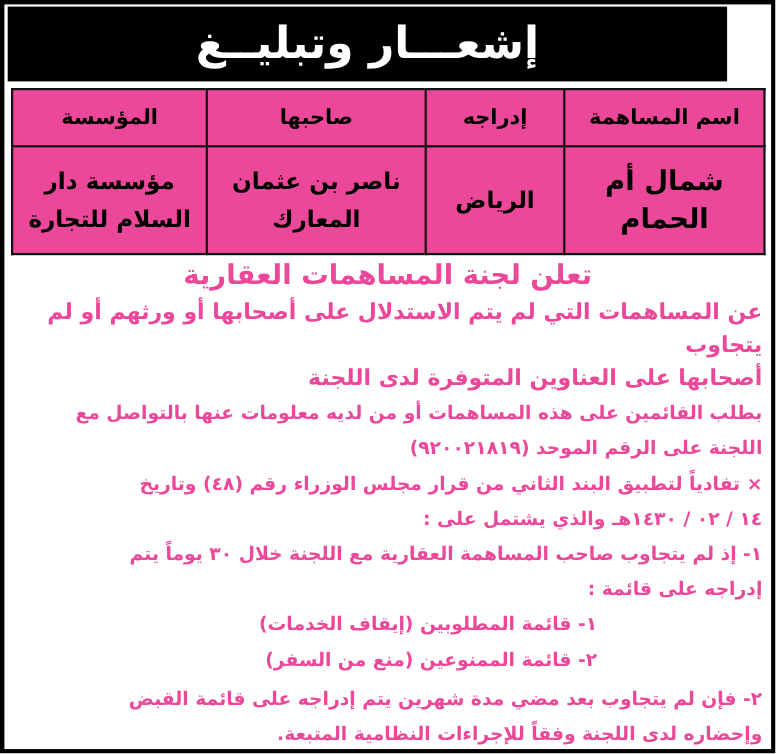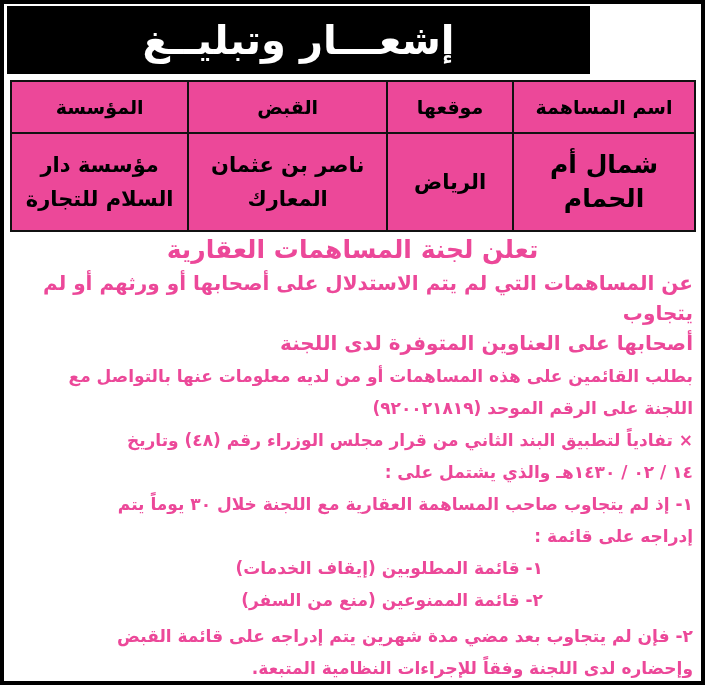--- a/index.html
+++ b/index.html
@@ -2,21 +2,21 @@
 <html><head>
   <meta charset="utf-8">
   <style>
     html, body { margin: 0; padding: 0; background: #ffffff; }
     body { width: 705px; height: 685px; overflow: hidden; position: relative; }
     .frame {
       position: absolute; left: 0; top: 0; width: 705px; height: 685px;
       box-sizing: border-box; border: 4px solid #000; background: #fff;
     }
     .header-bar {
-      position: absolute; left: 7px; top: 6px; width: 583px; height: 68px;
+      position: absolute; left: 7px; top: 6px; width: 654px; height: 68px;
       background: #000; color: #fff; display: flex; align-items: center; justify-content: center;
       font-family: "DejaVu Sans", sans-serif; font-weight: bold; font-size: 40px;
       direction: rtl; letter-spacing: 2px;
     }
     .info-table {
       position: absolute; left: 10px; top: 80px; width: 686px; height: 150px;
       border-collapse: collapse; direction: rtl;
       font-family: "DejaVu Sans", sans-serif; font-weight: bold; color: #000;
     }
     .info-table td, .info-table th {
@@ -42,22 +42,22 @@
 <div class="frame"></div>
 
 <div class="header-bar">
   <span>إشعـــار وتبليــغ</span>
 </div>
 
 <table class="info-table">
   <tbody>
       <tr>
     <th style="width:183px">اسم المساهمة</th>
-    <th style="width:120px">موقعها</th>
-    <th style="width:205px">القبض</th>
+    <th style="width:120px">إدراجه</th>
+    <th style="width:205px">صاحبها</th>
     <th style="width:178px">المؤسسة</th>
   </tr>
   <tr>
     <td class="big">شمال أم الحمام</td>
     <td>الرياض</td>
     <td>
       <span class="line">ناصر بن عثمان</span>
       <span class="line">المعارك</span>
     </td>
     <td>

